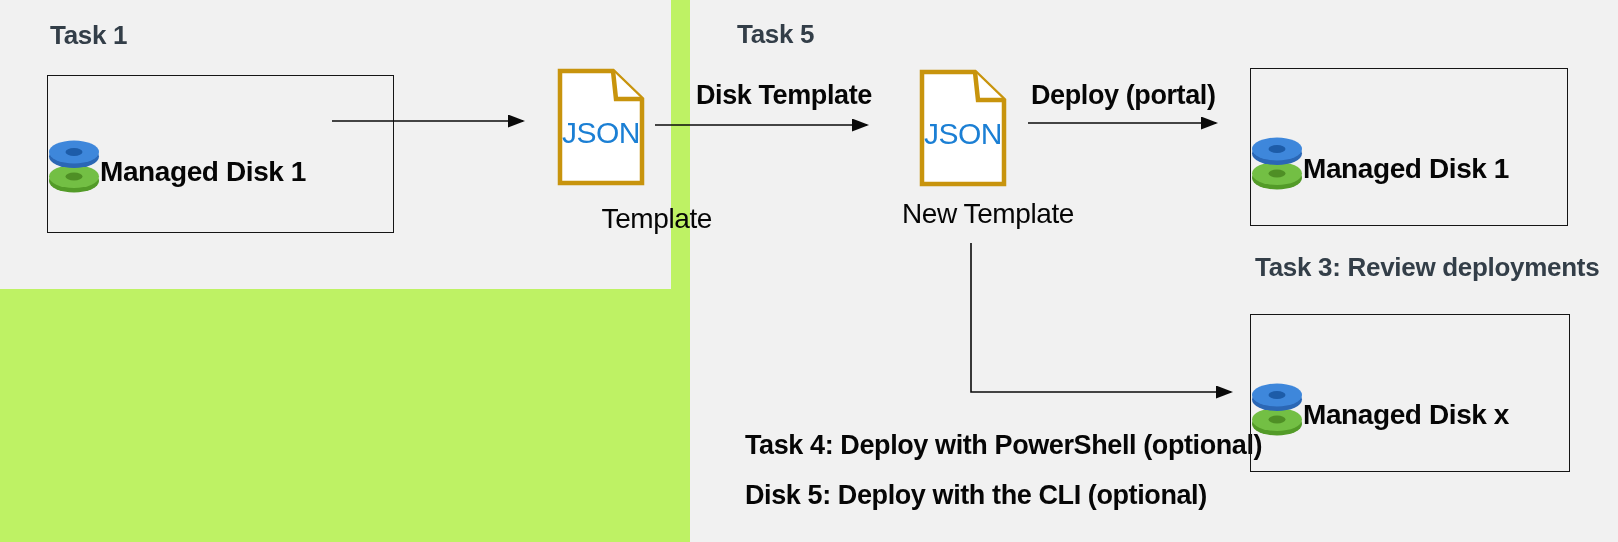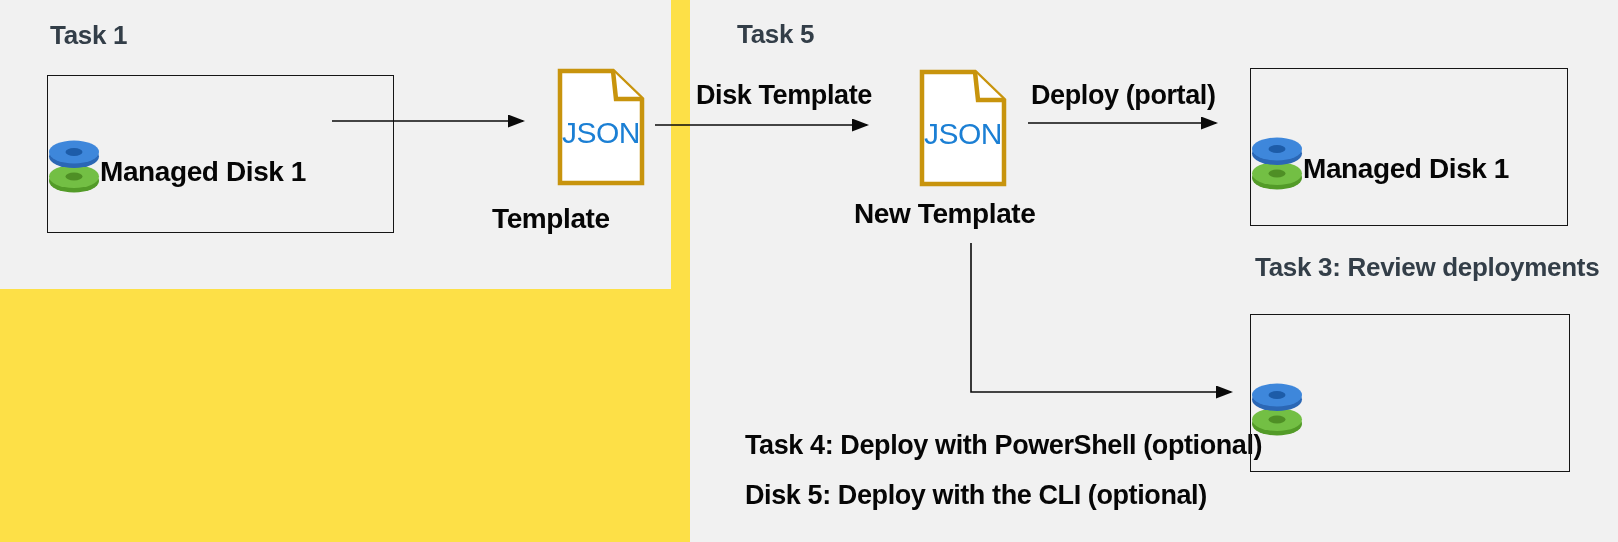--- a/index.html
+++ b/index.html
@@ -1,17 +1,17 @@
 <!DOCTYPE html>
 <html><head>
 <meta charset="utf-8">
 <style>
   html,body{margin:0;padding:0;background:#ffffff;}
   #canvas{
-    position:relative;width:1618px;height:542px;background:#fde047;overflow:hidden;
+    position:relative;width:1618px;height:542px;background:#bef264;overflow:hidden;
     font-family:"Liberation Sans","DejaVu Sans",sans-serif;
   }
   .panel{position:absolute;background:#f1f1f1;}
   #panel-task1{left:0;top:0;width:671px;height:289px;}
   #panel-task2{left:690px;top:0;width:928px;height:542px;}
 
   .heading-slate{
     position:absolute;font-size:26px;font-weight:700;color:#333e48;
     letter-spacing:-0.3px;white-space:nowrap;
   }
@@ -41,22 +41,22 @@
   }
 
   .json-file{position:absolute;}
   #json-file-template{left:557px;top:68px;width:88px;height:118px;}
   #json-file-new{left:919px;top:69px;width:88px;height:118px;}
   .json-file .file-type{
     position:absolute;left:0;top:48px;width:100%;text-align:center;
     font-size:30px;font-weight:400;color:#1b7fd4;letter-spacing:-0.5px;
   }
   .file-caption{
-    position:absolute;font-size:28px;font-weight:700;color:#060606;
-    letter-spacing:-0.4px;text-align:left;width:220px;white-space:nowrap;
+    position:absolute;font-size:28px;font-weight:400;color:#060606;
+    letter-spacing:-0.4px;text-align:right;width:220px;white-space:nowrap;
   }
   #template-caption{left:492px;top:203px;}
   #new-template-caption{left:854px;top:198px;}
 
   #arrows-overlay{position:absolute;left:0;top:0;width:1618px;height:542px;pointer-events:none;}
 </style>
 </head>
 <body>
 
 <div id="canvas">
@@ -132,20 +132,21 @@
         <ellipse cx="26" cy="41" rx="25" ry="11.5" fill="#539b28"></ellipse>
         <ellipse cx="26" cy="36.5" rx="25" ry="11.5" fill="#73bf44"></ellipse>
         <ellipse cx="26" cy="36.5" rx="8.5" ry="4" fill="#4f8f25"></ellipse>
       </g>
       <g>
         <ellipse cx="26" cy="16.5" rx="25" ry="11.5" fill="#2b67b5"></ellipse>
         <ellipse cx="26" cy="12" rx="25" ry="11.5" fill="#3e87db"></ellipse>
         <ellipse cx="26" cy="12" rx="8.5" ry="4" fill="#1d5ca8"></ellipse>
       </g>
     </svg>
+    <div class="box-label">Managed Disk x</div>
   </div>
 
   <svg id="arrows-overlay" viewBox="0 0 1618 542">
     <defs>
       <marker id="ah" markerWidth="17" markerHeight="13" refX="15" refY="6.5" orient="auto" markerUnits="userSpaceOnUse">
         <path d="M0,0 L17,6.5 L0,13 Z" fill="#0a0a0a"></path>
       </marker>
     </defs>
     <path d="M332,121 H523" stroke="#0a0a0a" stroke-width="1.6" fill="none" marker-end="url(#ah)"></path>
     <path d="M655,125 H867" stroke="#0a0a0a" stroke-width="1.6" fill="none" marker-end="url(#ah)"></path>

